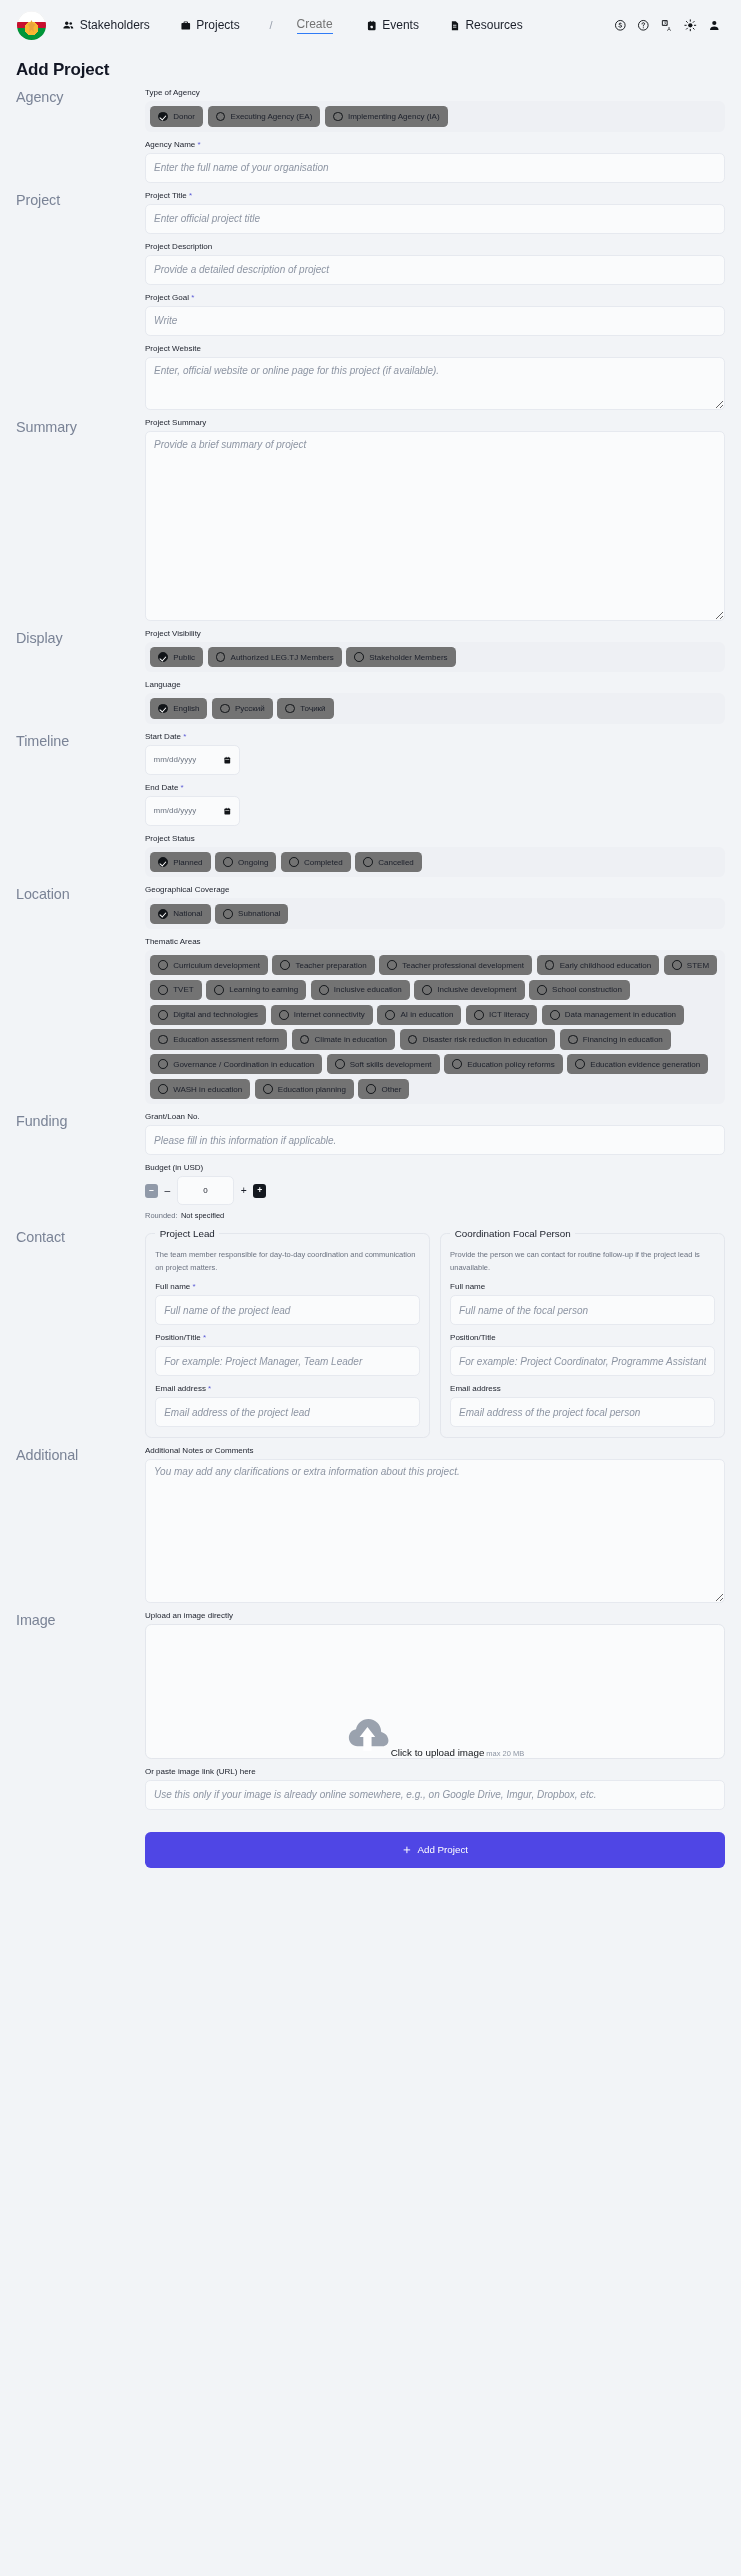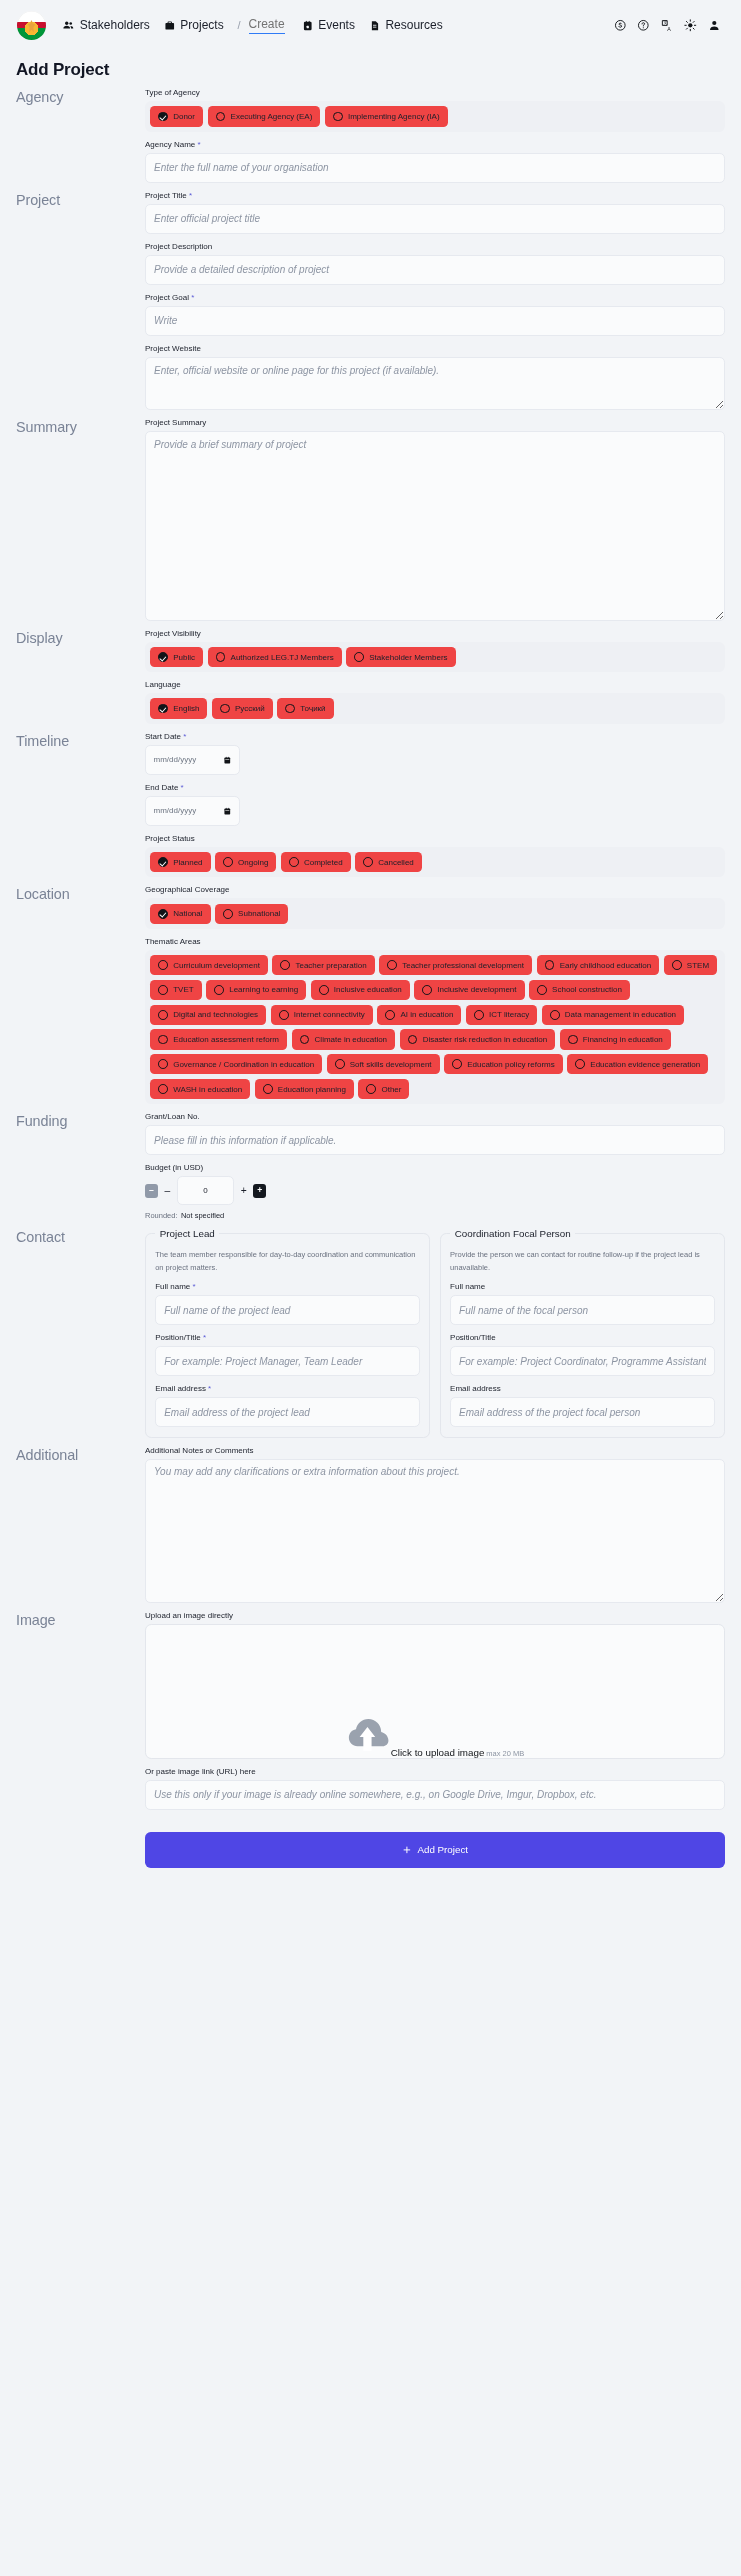--- a/index.html
+++ b/index.html
@@ -34,21 +34,21 @@
     box-shadow: inset 0 0 0 0.6px rgba(0,0,0,.07);
   }
   .nav-logo::after{
     content:"";
     position:absolute; left:50%; top:52%;
     transform: translate(-50%,-50%);
     width:9.2px; height:12.6px;
     background: #e8a33d;
     clip-path: polygon(50% 0%, 62% 30%, 90% 38%, 70% 62%, 78% 100%, 50% 80%, 22% 100%, 30% 62%, 10% 38%, 38% 30%);
   }
-  .nav-items { display:flex; align-items:center; gap: 0; flex: 1 1 auto; }
+  .nav-items { display:flex; align-items:center; gap: 16px; flex: 1 1 auto; }
   .nav-item {
     display:flex; align-items:center; gap:5.2px;
     font-size: 12px; font-weight: 400; color:#1b1f2a;
     padding: 0 13.8px 0 0;
     cursor: pointer;
     white-space: nowrap;
   }
   .nav-item:first-child { padding-left: 0; }
   .nav-sep { color:#9aa1ae; font-size:11px; padding: 0 8px 0 0; }
   .crumb {
@@ -120,21 +120,21 @@
   
   .pillgroup {
     background: #eef0f4;
     border-radius: 6.3px;
     padding: 5.2px;
     display: flex;
     flex-wrap: wrap;
     gap: 4.6px;
   }
   .pill {
-    background: #ef4444;
+    background: #737373;
     border-radius: 4.6px;
     padding: 5.2px 8px;
     display: flex;
     align-items: center;
     gap: 5.2px;
     font-size: 8px;
     color: #1b1f2a;
     cursor: pointer;
     white-space: nowrap;
   }

